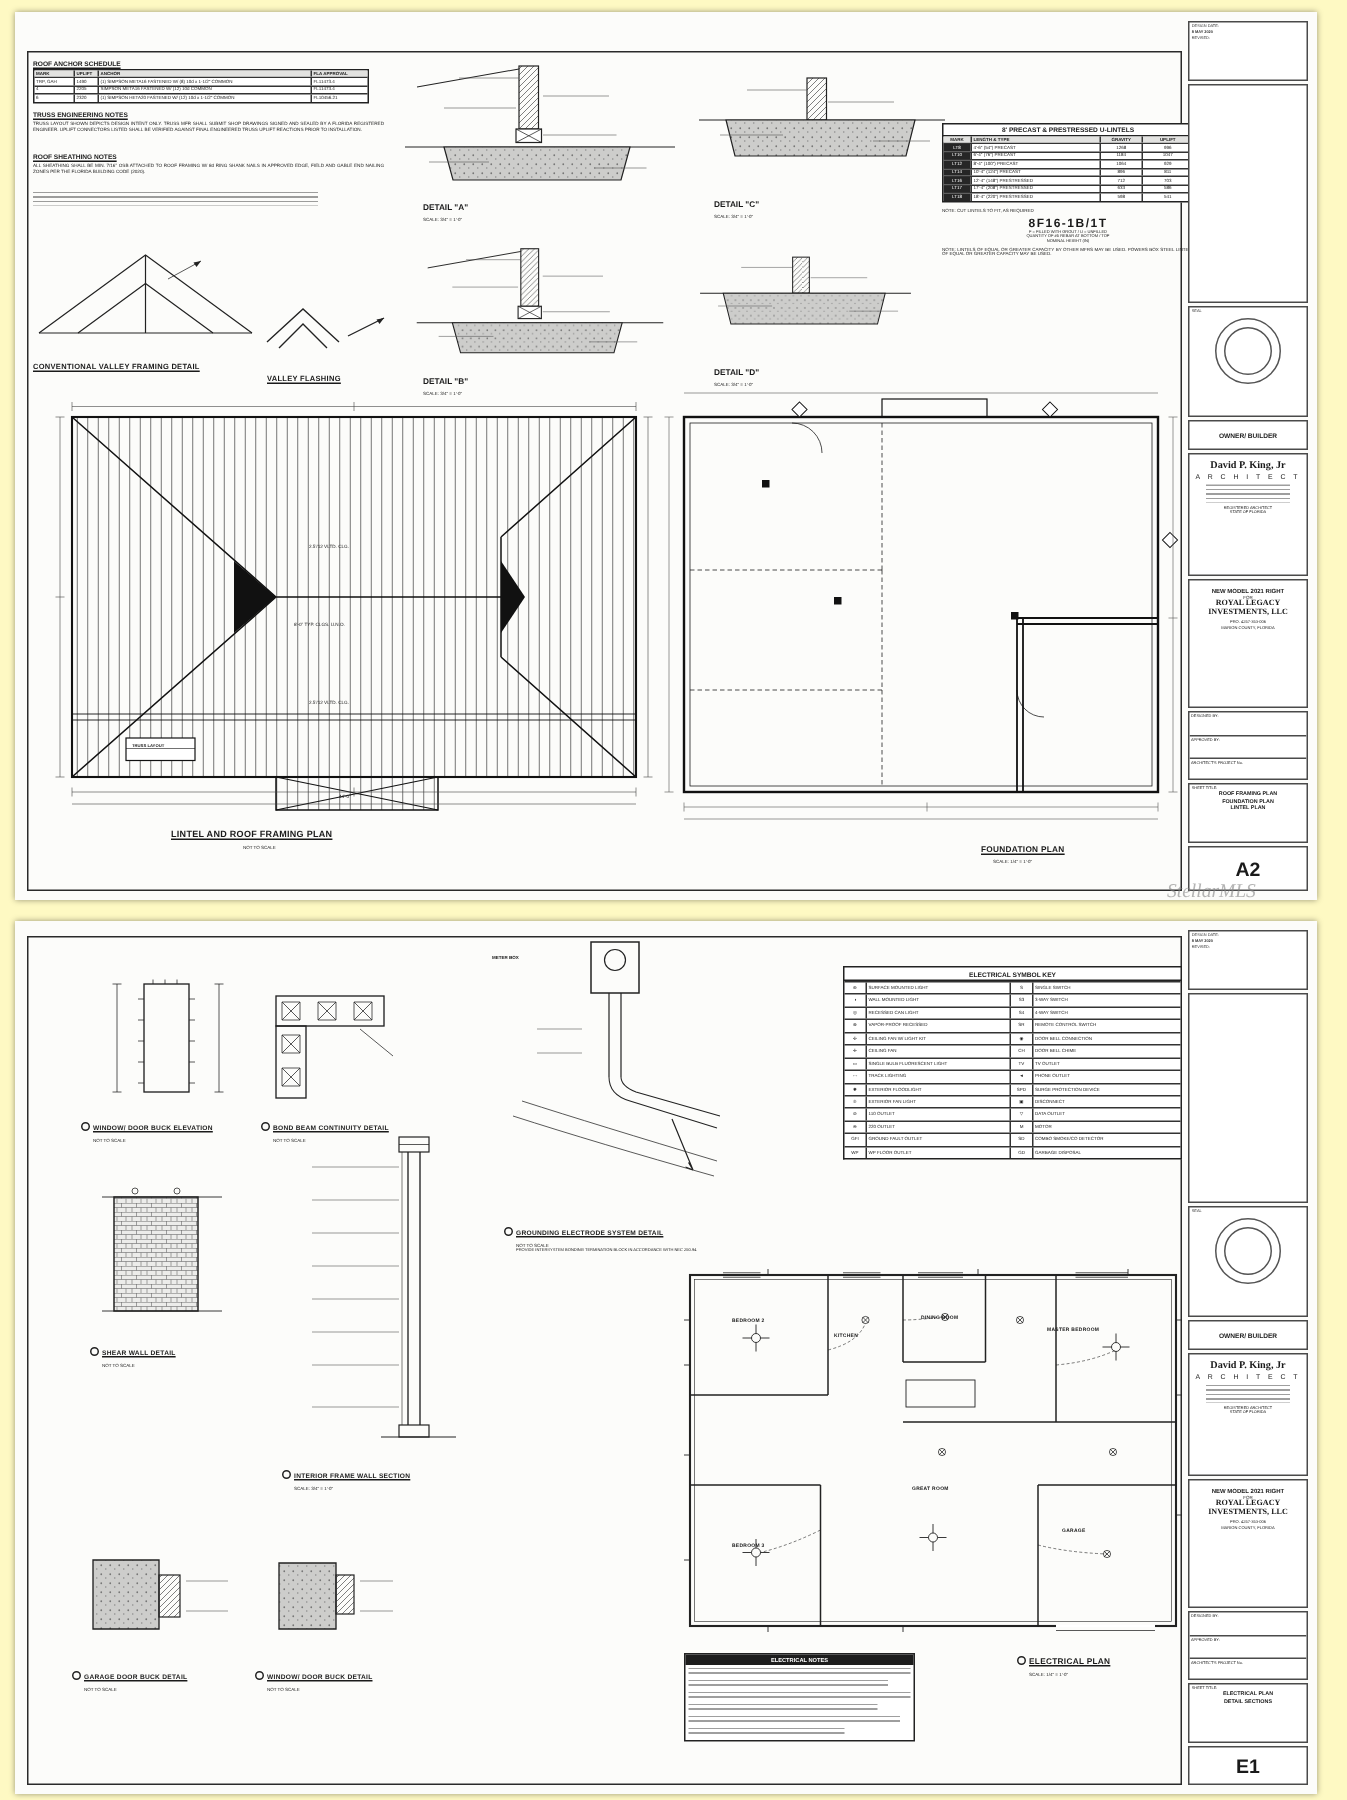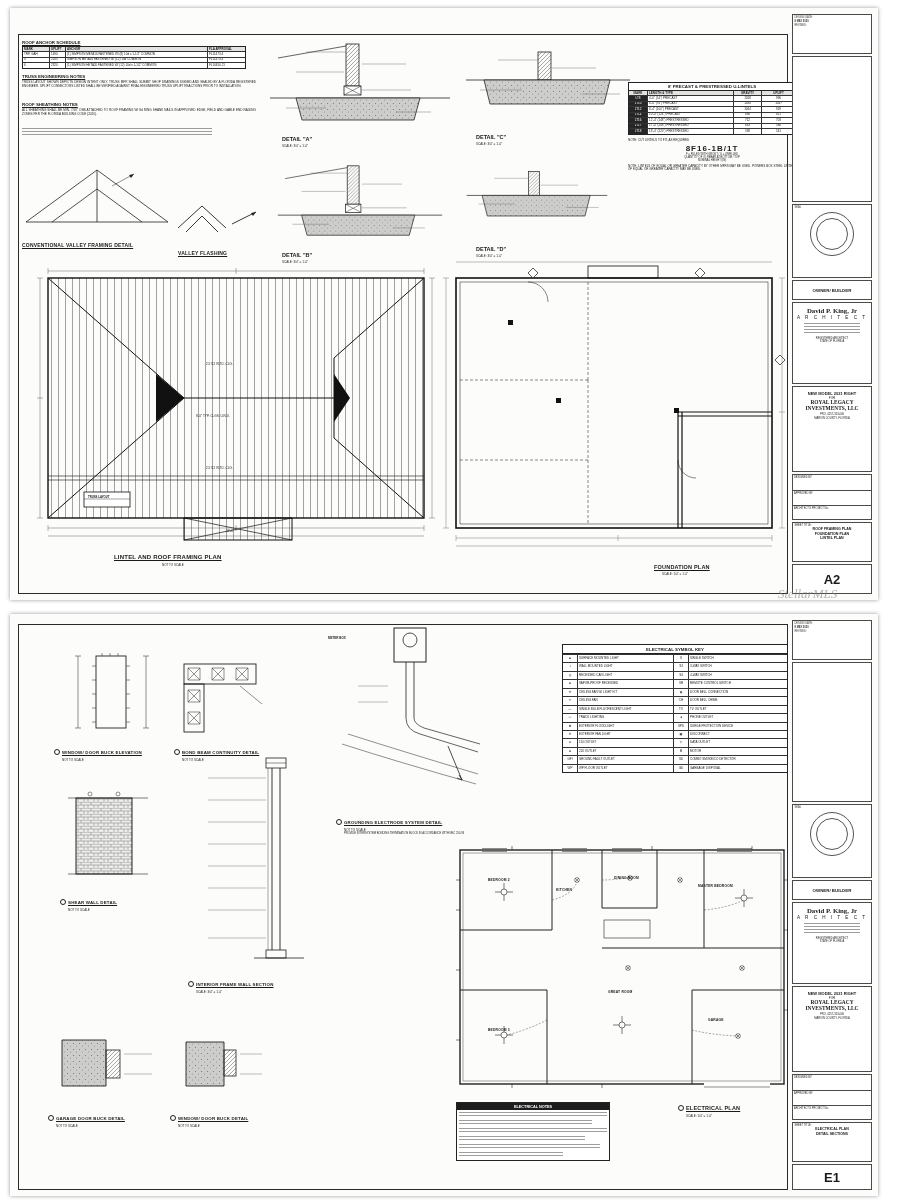--- a/index.html
+++ b/index.html
@@ -1,17 +1,17 @@
 <!DOCTYPE html>
 <html><head>
 <meta charset="utf-8">
 <style>
 *{margin:0;padding:0;box-sizing:border-box}
 body{background:#d8d8d5;font-family:"Liberation Sans",sans-serif;color:#1a1a1a}
-#canvas{position:relative;width:898px;height:1200px;background:#ffffff;overflow:hidden;margin:0 auto}
+#canvas{position:relative;width:898px;height:1200px;background:#fef9c3;overflow:hidden;margin:0 auto}
 .sheet{position:absolute;left:10px;width:868px;background:#fcfcfa;box-shadow:0 0 4px rgba(0,0,0,.4)}
 #sheetA{top:8px;height:592px}
 #sheetE{top:614px;height:582px}
 .db{position:absolute;border:1px solid #2a2a2a}
 .abs{position:absolute}
 .dlab{font-size:5.5px;font-weight:bold;white-space:nowrap}
 .h1{font-size:5px;font-weight:bold;text-decoration: underline;white-space:nowrap;letter-spacing:.2px}
 .sc{font-size:3px;white-space:nowrap}
 .nt{font-size:3.1px;line-height:1.3;text-align:justify}
 .ntt{font-size:4.4px;font-weight:bold;text-decoration:underline;margin-bottom:1px;white-space:nowrap}

